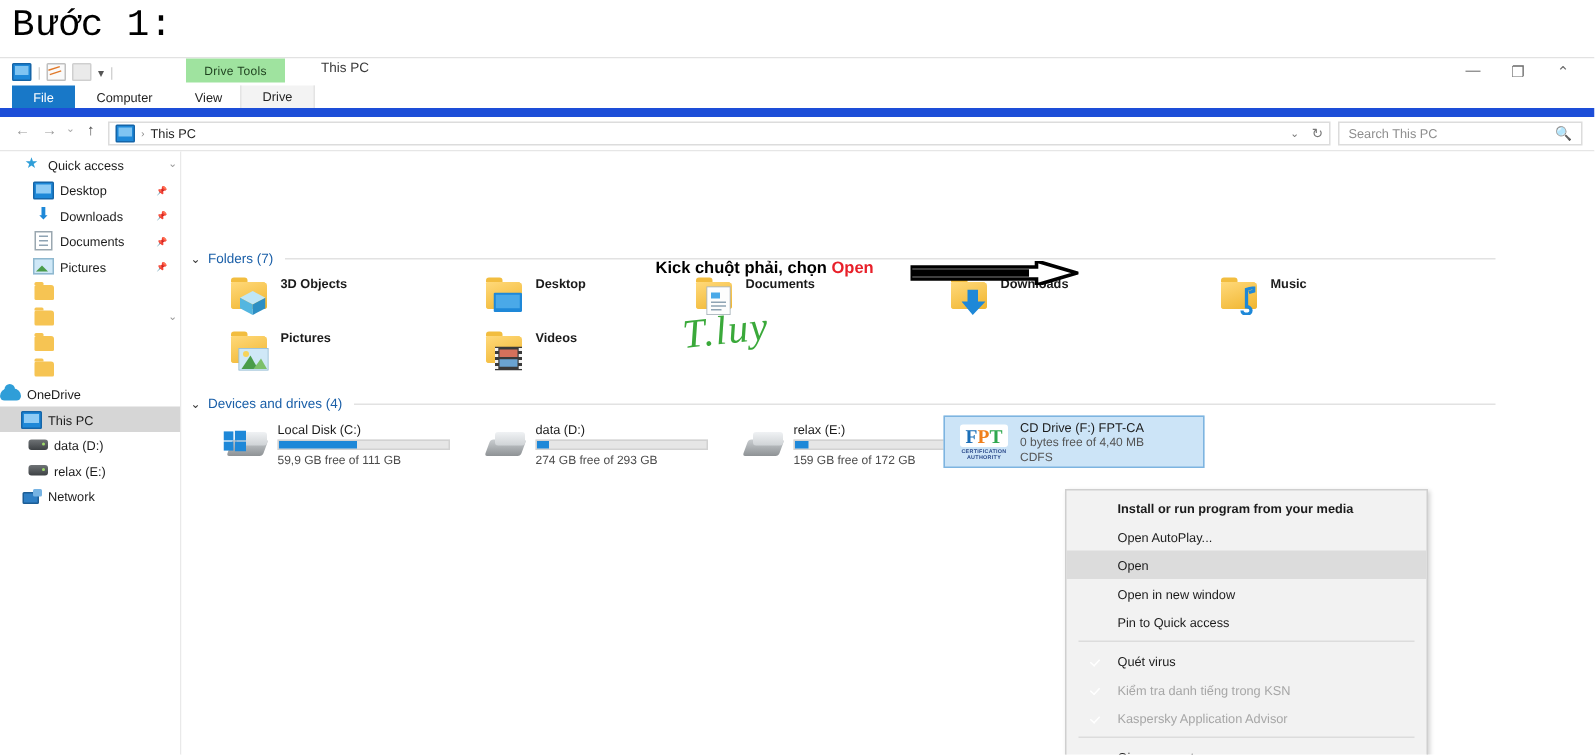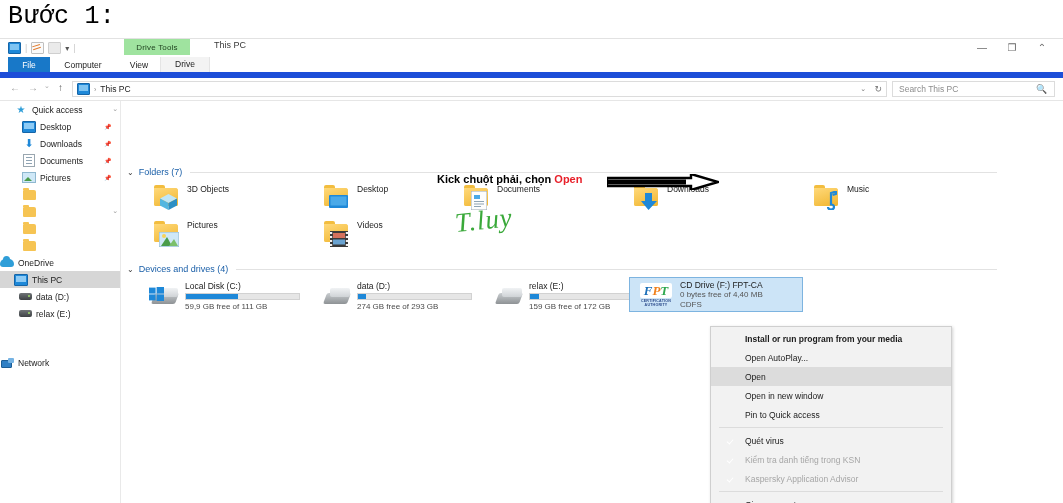--- a/index.html
+++ b/index.html
@@ -97,21 +97,21 @@
   .pic-ic{width:12px;height:9px;background:#cfe8f7;border:1px solid #8fb8cf;position:relative;}
   .pic-ic:after{content:"";position:absolute;left:1px;bottom:1px;width:0;height:0;
                 border-left:4px solid transparent;border-right:4px solid transparent;border-bottom:4px solid #4a9c4a;}
 
   
   .content{position:absolute;left:121px;top:0;right:0;height:410px;background:#fff;}
   .group-hdr{position:relative;display:flex;align-items:center;font-size:9px;color:#1a5fa8;}
   .group-hdr .gchev{font-size:8px;color:#3a3a3a;margin-right:5px;}
   .group-hdr .rule{flex:1;height:1px;background:#e2e2e2;margin-left:8px;margin-right:10px;}
 
-  .tile{position:absolute;display:flex;align-items:flex-start;}
+  .tile{position:absolute;display:flex;align-items:flex-start;font-weight:bold;}
   .tile .tico{width:30px;height:28px;position:relative;margin-right:6px;flex:none;}
   .tile .tname{font-size:8.5px;color:#1b1b1b;margin-top:1px;white-space:nowrap;}
 
   .bigfolder{position:absolute;left:3px;top:5px;width:24px;height:18px;background:#f7c95b;
              border-radius:1px 3px 2px 2px;}
   .bigfolder:before{content:"";position:absolute;left:0;top:-3px;width:11px;height:3px;background:#f2bd3f;border-radius:2px 2px 0 0;}
   .bigfolder:after{content:"";position:absolute;left:0;top:0;width:100%;height:100%;
                    background:linear-gradient(160deg,#ffd97a,#f0b52f);border-radius:1px 3px 2px 2px;}
   .ov{position:absolute;z-index:3;}
 
@@ -125,21 +125,21 @@
   .bar{position:absolute;left:36px;top:12px;width:115px;height:7px;background:#e6e6e6;border:1px solid #d2d2d2;
        box-sizing:border-box;}
   .bar > i{display:block;height:100%;background:#1e88d8;}
   .freetxt{position:absolute;left:36px;top:21px;font-size:8px;color:#4b4b4b;white-space:nowrap;}
 
   
   .cd-tile{position:absolute;background:#cce4f7;border:1px solid #7db4e0;}
   .fpt-ico{position:absolute;left:6px;top:5px;width:40px;height:26px;}
   .fpt-badge{position:absolute;left:4px;top:0;width:32px;height:15px;background:#fff;border-radius:2px;
              display:flex;align-items:center;justify-content:center;overflow:hidden;}
-  .fpt-f{font-family:"Liberation Serif",serif;font-weight:bold;font-style:italic;font-size:13px;line-height:13px;}
+  .fpt-f{font-family:"Liberation Serif",serif;font-weight:bold;font-size:13px;line-height:13px;}
   .fpt-ca{position:absolute;left:0;top:16px;width:40px;text-align:center;font-size:3.6px;
           color:#2b4a8b;line-height:4.4px;letter-spacing:.2px;font-weight:bold;}
   .cd-name{position:absolute;left:50px;top:2px;font-size:8.5px;color:#1b1b1b;white-space:nowrap;}
   .cd-sub{position:absolute;left:50px;top:12px;font-size:8px;color:#555;}
   .cd-sub2{position:absolute;left:50px;top:22px;font-size:8px;color:#555;}
 
   
   .annot{position:absolute;left:437px;top:258px;font-size:11px;font-weight:bold;color:#000;white-space:nowrap;}
   .annot .hl{color:#e8202a;}
   .arrow{position:absolute;left:607px;top:259px;width:112px;height:16px;}
@@ -297,21 +297,21 @@
             <span class="disk-ic"></span>
           </span>
           <span class="lbl">data (D:)</span>
         </div>
         <div class="nav-item" style="padding-left: 18px;">
           <span class="ic">
             <span class="disk-ic"></span>
           </span>
           <span class="lbl">relax (E:)</span>
         </div>
-        <div class="nav-item" style=" margin-top: 32px;">
+        <div class="nav-item" style="padding-left: 14px;">
           <span class="ic">
             <span class="net-ic"></span>
           </span>
           <span class="lbl">Network</span>
         </div>
       </div>
 
     <div class="content">
 
       <div class="group-hdr" style="position:absolute;left:6px;top:66px;width:880px;">

